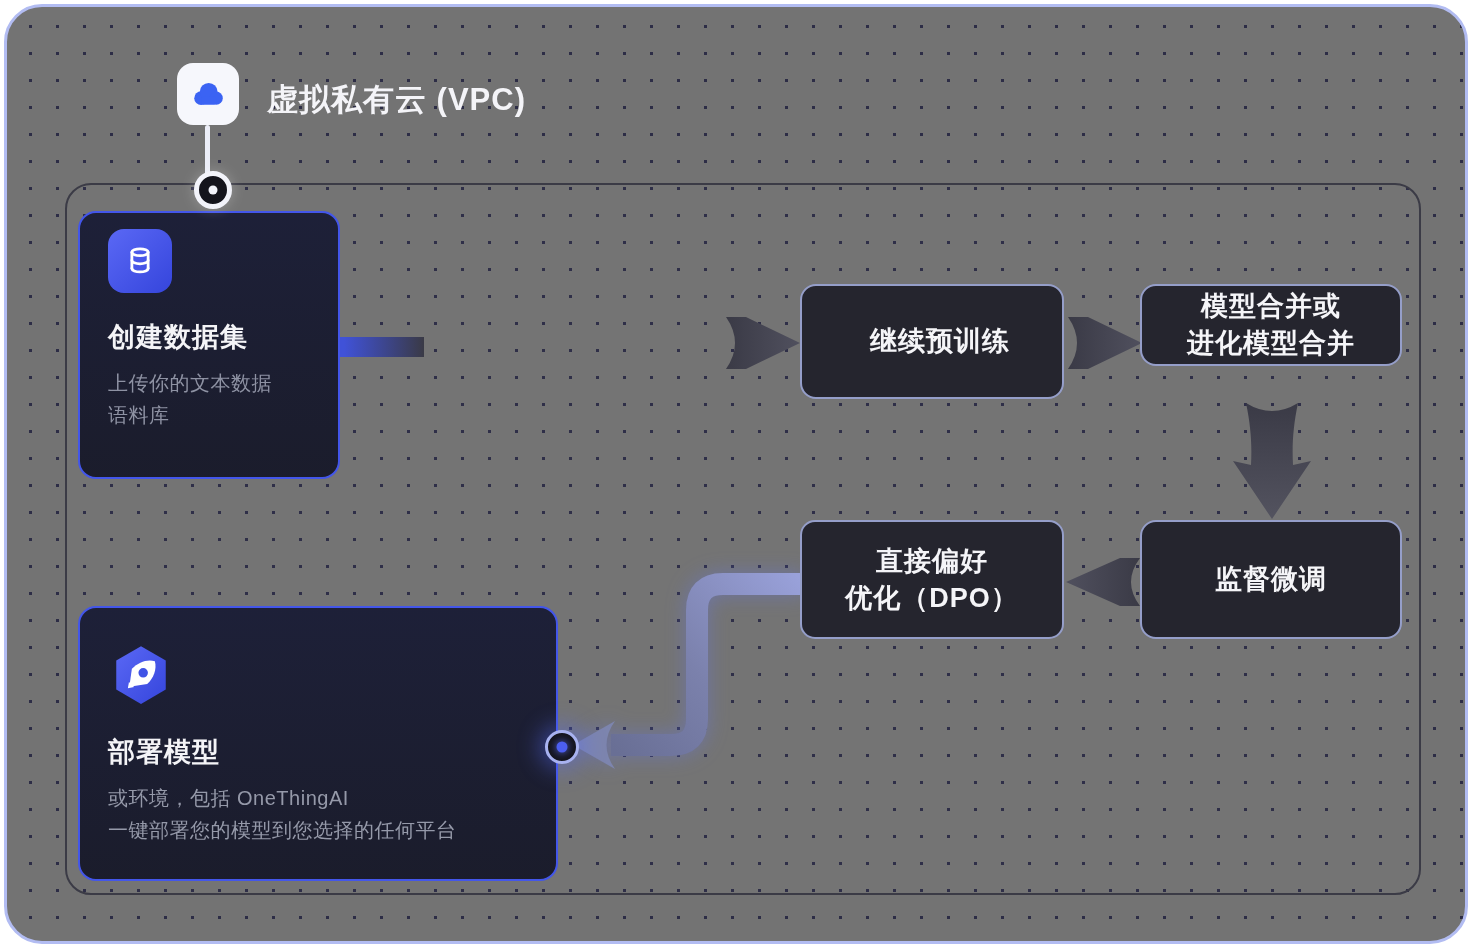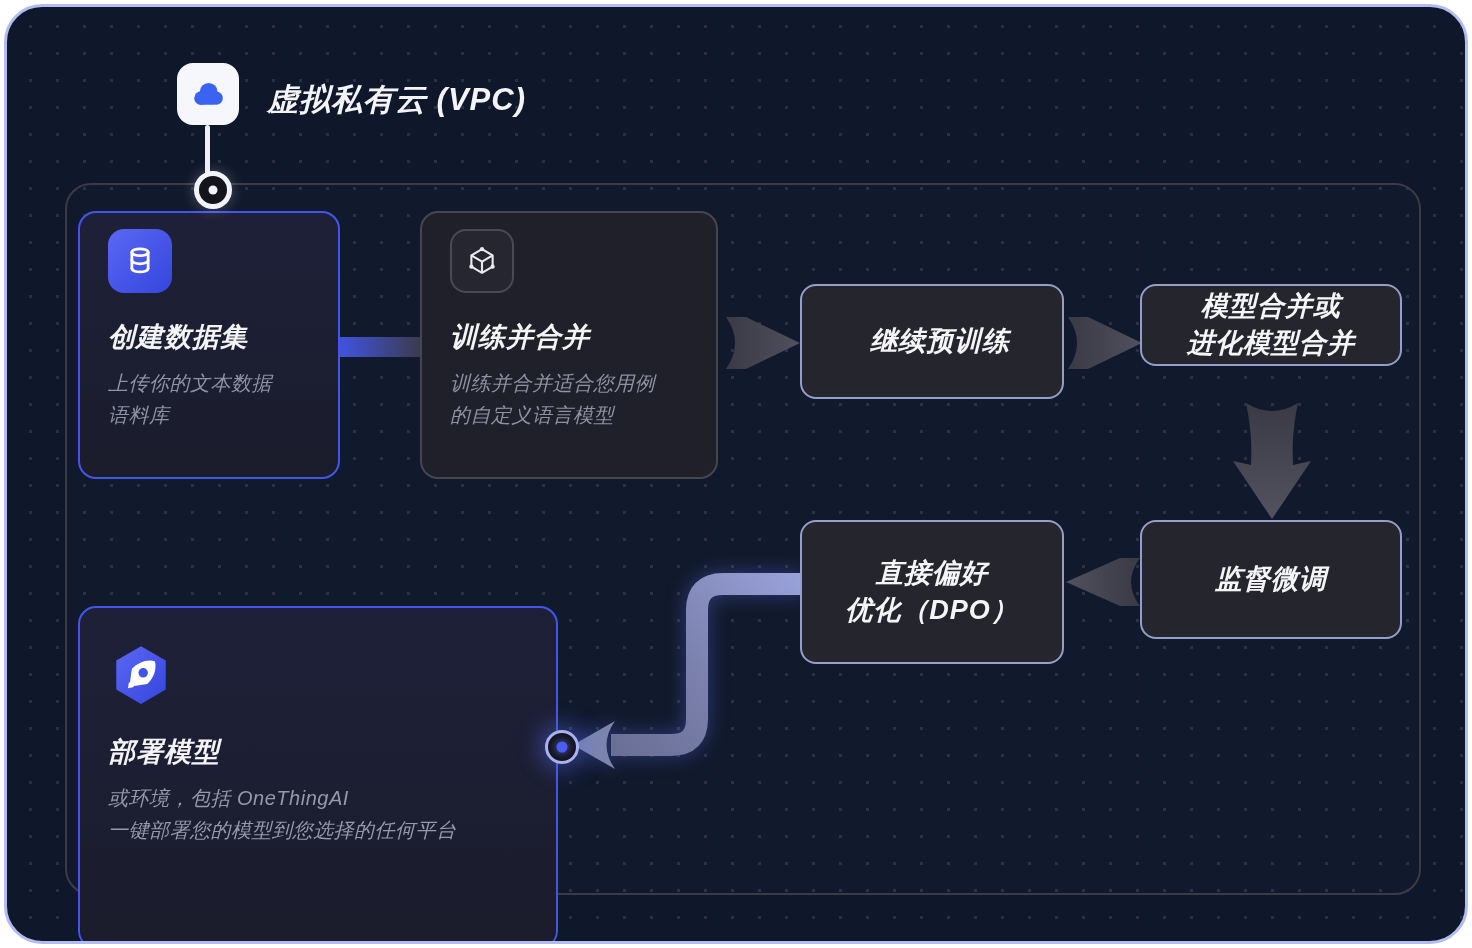--- a/index.html
+++ b/index.html
@@ -3,22 +3,22 @@
 <meta charset="utf-8">
 <style>
   html,body{margin:0;padding:0;}
   body{
     width:1472px;height:948px;position:relative;background:#ffffff;
     font-family:"Liberation Sans","DejaVu Sans",sans-serif;
     -webkit-font-smoothing:antialiased;
   }
   .canvas{
     position:absolute;left:4px;top:4px;right:4px;bottom:4px;
-    background:#0f172a;
-    border:3px solid #b2bcf2;border-radius:38px;overflow:hidden;font-style:italic;
+    background:#737373;
+    border:3px solid #b2bcf2;border-radius:38px;overflow:hidden;
   }
   .dots{
     position:absolute;inset:0;
     background-image:radial-gradient(circle,#2d2d46 1.6px,transparent 1.9px);
     background-size:27px 27px;background-position:10px 6px;
   }
   .vpc-box{
     position:absolute;left:58px;top:176px;width:1352px;height:708px;
     border:2px solid #3b3b46;border-radius:26px;
     background:rgba(255,255,255,0.012);
@@ -57,41 +57,41 @@
   .card-blue{
     border:2px solid #4356ea;
     background:linear-gradient(180deg,rgba(67,86,234,0.10),rgba(67,86,234,0.04)),#191a24;
   }
   .card-gray{
     border:2px solid #46464f;
     background:#20202a;
   }
   .card-dataset{left:71px;top:204px;width:262px;height:268px;}
   .card-train{left:413px;top:204px;width:298px;height:268px;}
-  .card-deploy{left:71px;top:599px;width:480px;height:343px;padding-top:34px;}
+  .card-deploy{left:71px;top:599px;width:480px;height:275px;padding-top:34px;}
   .card-icon{
     width:64px;height:64px;border-radius:16px;
     display:flex;align-items:center;justify-content:center;
   }
   .icon-blue-bg{background:linear-gradient(135deg,#5a68f5,#3545dc);}
   .icon-gray-bg{background:#262631;border:2px solid #4a4a56;box-sizing:border-box;}
   .card-title{color:#f4f4f7;font-size:27px;font-weight:bold;margin-top:26px;letter-spacing:1px;}
   .card-sub{color:#8e92a3;font-size:20px;line-height:32px;margin-top:12px;letter-spacing:0.5px;}
   .card-deploy .card-sub{color:#9599a9;}
   
   .flow{
     position:absolute;border:2px solid #959ec9;border-radius:16px;background:#25252e;
     display:flex;flex-direction:column;align-items:center;justify-content:center;
     color:#f5f5f8;font-size:27px;font-weight:bold;line-height:37px;letter-spacing:1px;
     box-sizing:border-box;z-index:2;text-align:center;
   }
   .flow-pretrain{left:793px;top:277px;width:264px;height:115px;padding-left:16px;}
   .flow-merge{left:1133px;top:277px;width:262px;height:82px;}
   .flow-sft{left:1133px;top:513px;width:262px;height:119px;text-align:center;}
-  .flow-dpo{left:793px;top:513px;width:264px;height:144px;}
+  .flow-dpo{left:793px;top:513px;width:264px;height:119px;border-radius:15px;}
   svg{display:block;}
   .overlay{position:absolute;left:0;top:0;z-index:1;}
   .glow-group{filter:drop-shadow(0 0 10px rgba(100,120,255,0.35));}
 </style>
 </head>
 <body>
 
 <div class="canvas">
   <div class="dots"></div>
 
@@ -162,37 +162,20 @@
         <path d="M19 44 A13 5.5 0 0 0 45 44"></path>
       </svg>
     </div>
     <div class="card-title">创建数据集</div>
     <div class="card-sub">
       <div>上传你的文本数据</div>
       <div>语料库</div>
     </div>
   </div>
 
-  <div class="card card-gray card-train">
-    <div class="card-icon icon-gray-bg">
-      <svg width="40" height="40" viewBox="0 0 64 64" fill="none" stroke="#e9e9f0" stroke-width="3.4" stroke-linejoin="round">
-        <path d="M32 13 L49 23 V41 L32 51 L15 41 V23 Z"></path>
-        <path d="M15 23 L32 33 L49 23"></path>
-        <path d="M32 33 V51"></path>
-        <circle cx="32" cy="13" r="3.4" fill="#e9e9f0" stroke="none"></circle>
-        <circle cx="15" cy="41" r="3.4" fill="#e9e9f0" stroke="none"></circle>
-        <circle cx="49" cy="41" r="3.4" fill="#e9e9f0" stroke="none"></circle>
-      </svg>
-    </div>
-    <div class="card-title">训练并合并</div>
-    <div class="card-sub">
-      <div>训练并合并适合您用例</div>
-      <div>的自定义语言模型</div>
-    </div>
-  </div>
 
   <div class="flow flow-pretrain">
     <span>继续预训练</span>
   </div>
   <div class="flow flow-merge">
     <span>模型合并或</span>
     <span>进化模型合并</span>
   </div>
   <div class="flow flow-sft">
     <span>监督微调</span>

